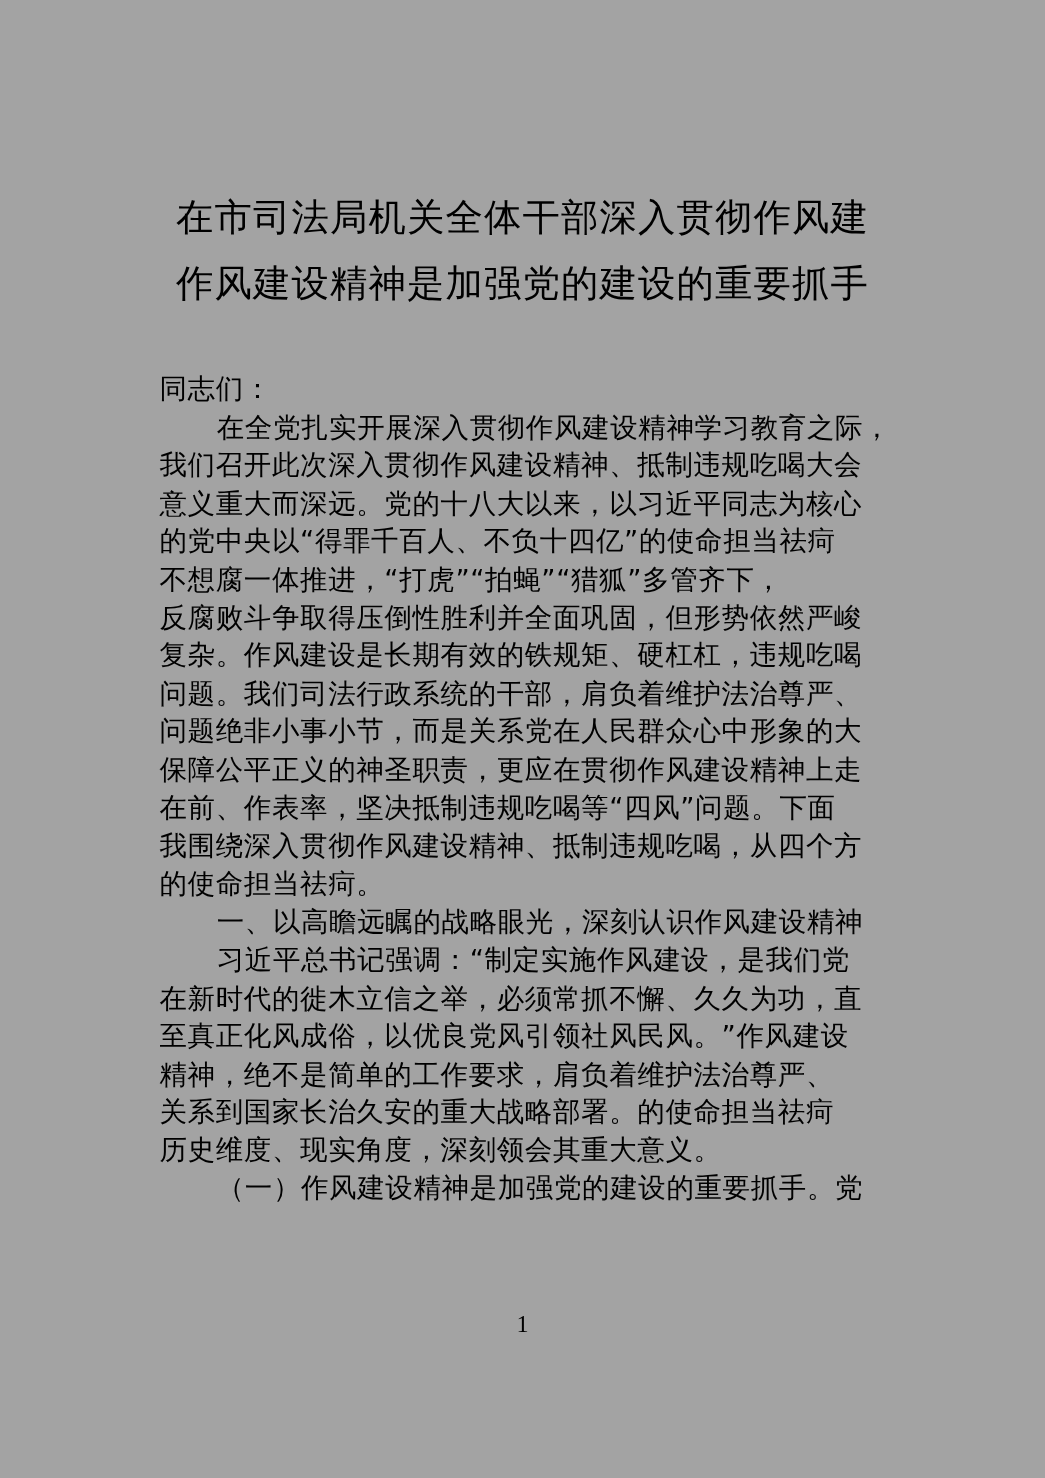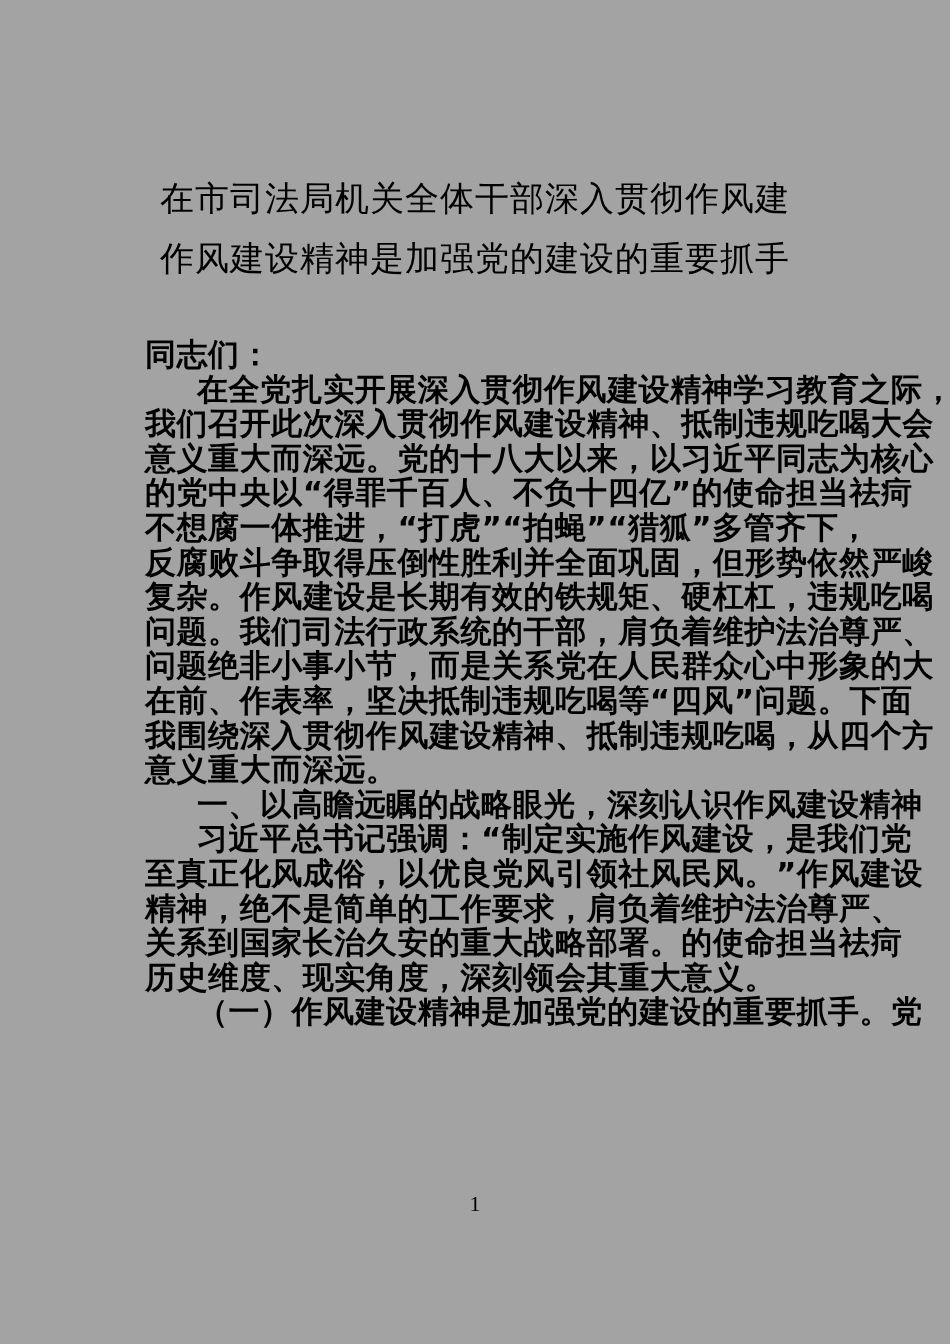--- a/index.html
+++ b/index.html
@@ -36,24 +36,23 @@
     .title.l2 { top: 228px; }
     .body-text {
       position: absolute;
       left: 145px;
       top: 337px;
       width: 700px;
     }
     .line {
       height: 34.6px;
       line-height: 34.6px;
-      font-size: 31px;
+      font-size: 25px;
       white-space: nowrap;
       letter-spacing: 0.55px;
-      font-weight: bold;
     }
     .indent { padding-left: 52px; }
     .page-number {
       position: absolute;
       left: 0;
       width: 950px;
       top: 1190px;
       text-align: center;
       font-family: "Liberation Serif", "DejaVu Serif", serif;
       font-size: 22px;
@@ -71,25 +70,27 @@
       <div class="line">同志们：</div>
       <div class="line indent">在全党扎实开展深入贯彻作风建设精神学习教育之际，</div>
       <div class="line">我们召开此次深入贯彻作风建设精神、抵制违规吃喝大会</div>
       <div class="line">意义重大而深远。党的十八大以来，以习近平同志为核心</div>
       <div class="line">的党中央以“得罪千百人、不负十四亿”的使命担当祛疴</div>
       <div class="line">不想腐一体推进，“打虎”“拍蝇”“猎狐”多管齐下，</div>
       <div class="line">反腐败斗争取得压倒性胜利并全面巩固，但形势依然严峻</div>
       <div class="line">复杂。作风建设是长期有效的铁规矩、硬杠杠，违规吃喝</div>
       <div class="line">问题。我们司法行政系统的干部，肩负着维护法治尊严、</div>
       <div class="line">问题绝非小事小节，而是关系党在人民群众心中形象的大</div>
+      <div class="line">保障公平正义的神圣职责，更应在贯彻作风建设精神上走</div>
       <div class="line">在前、作表率，坚决抵制违规吃喝等“四风”问题。下面</div>
       <div class="line">我围绕深入贯彻作风建设精神、抵制违规吃喝，从四个方</div>
-      <div class="line">意义重大而深远。</div>
+      <div class="line">的使命担当祛疴。</div>
       <div class="line indent">一、以高瞻远瞩的战略眼光，深刻认识作风建设精神</div>
       <div class="line indent">习近平总书记强调：“制定实施作风建设，是我们党</div>
+      <div class="line">在新时代的徙木立信之举，必须常抓不懈、久久为功，直</div>
       <div class="line">至真正化风成俗，以优良党风引领社风民风。”作风建设</div>
       <div class="line">精神，绝不是简单的工作要求，肩负着维护法治尊严、</div>
       <div class="line">关系到国家长治久安的重大战略部署。的使命担当祛疴</div>
       <div class="line">历史维度、现实角度，深刻领会其重大意义。</div>
       <div class="line indent">（一）作风建设精神是加强党的建设的重要抓手。党</div>
     </div>
 
   <div class="page-number">1</div>
 </div>
 

